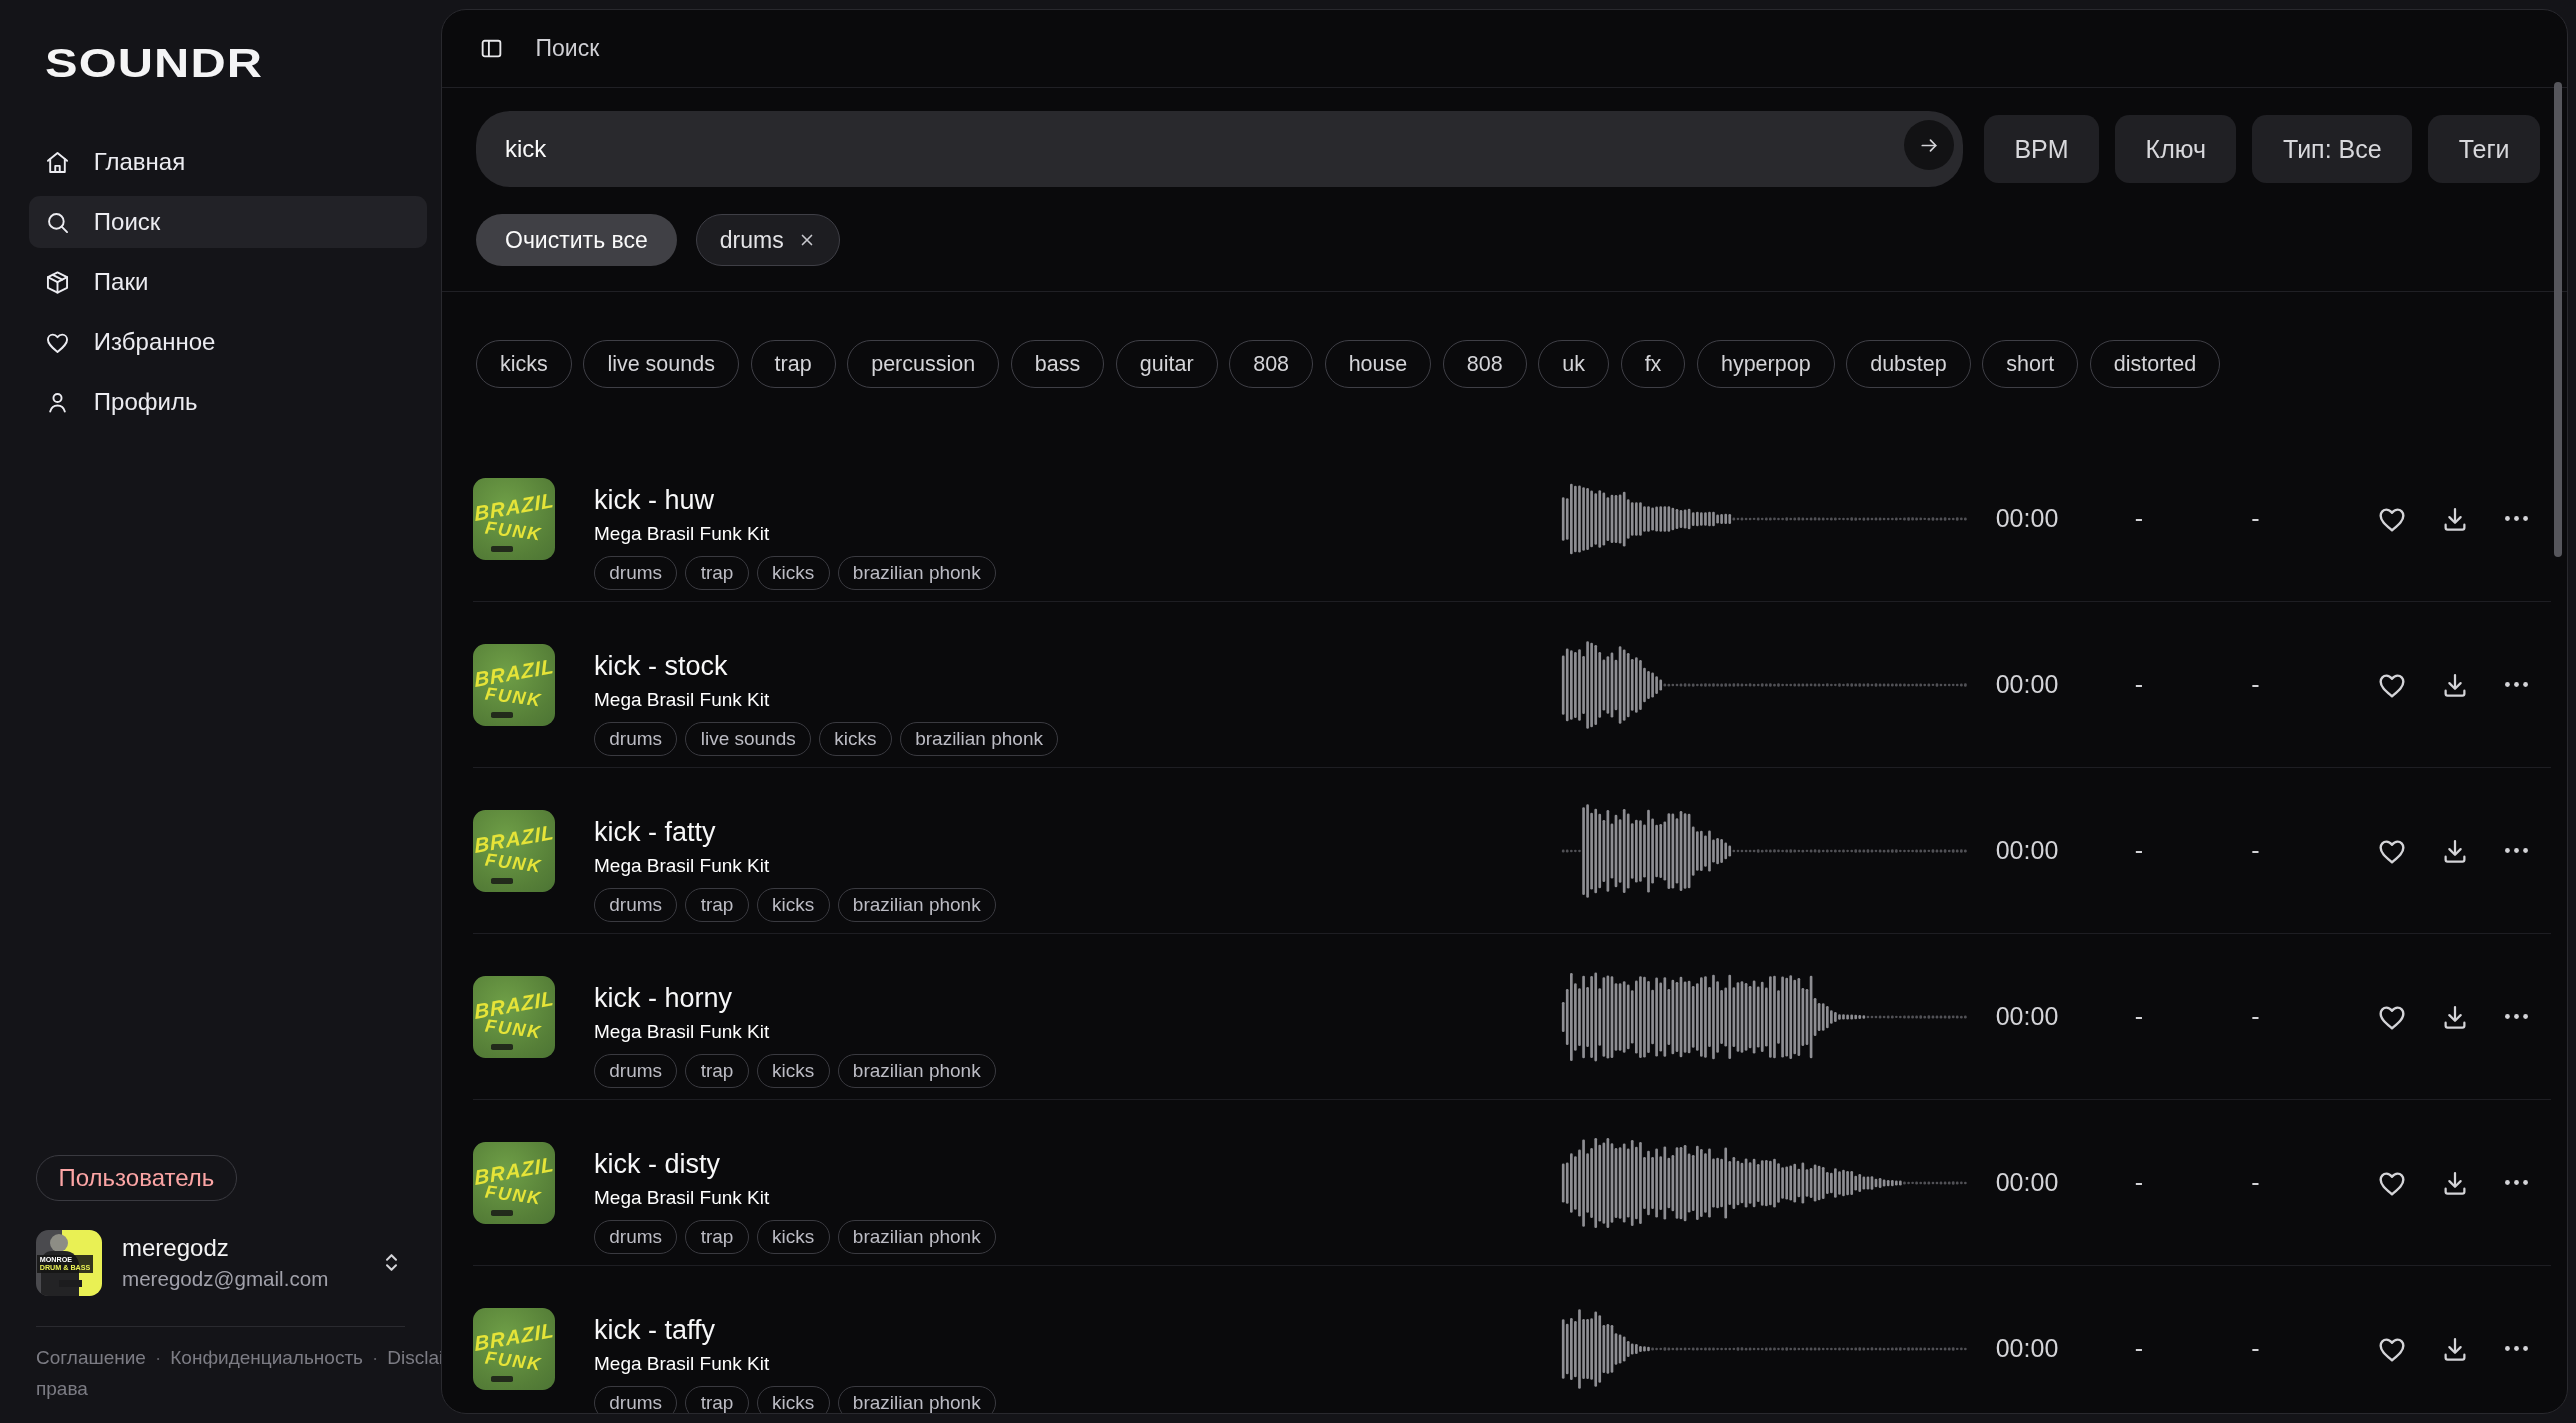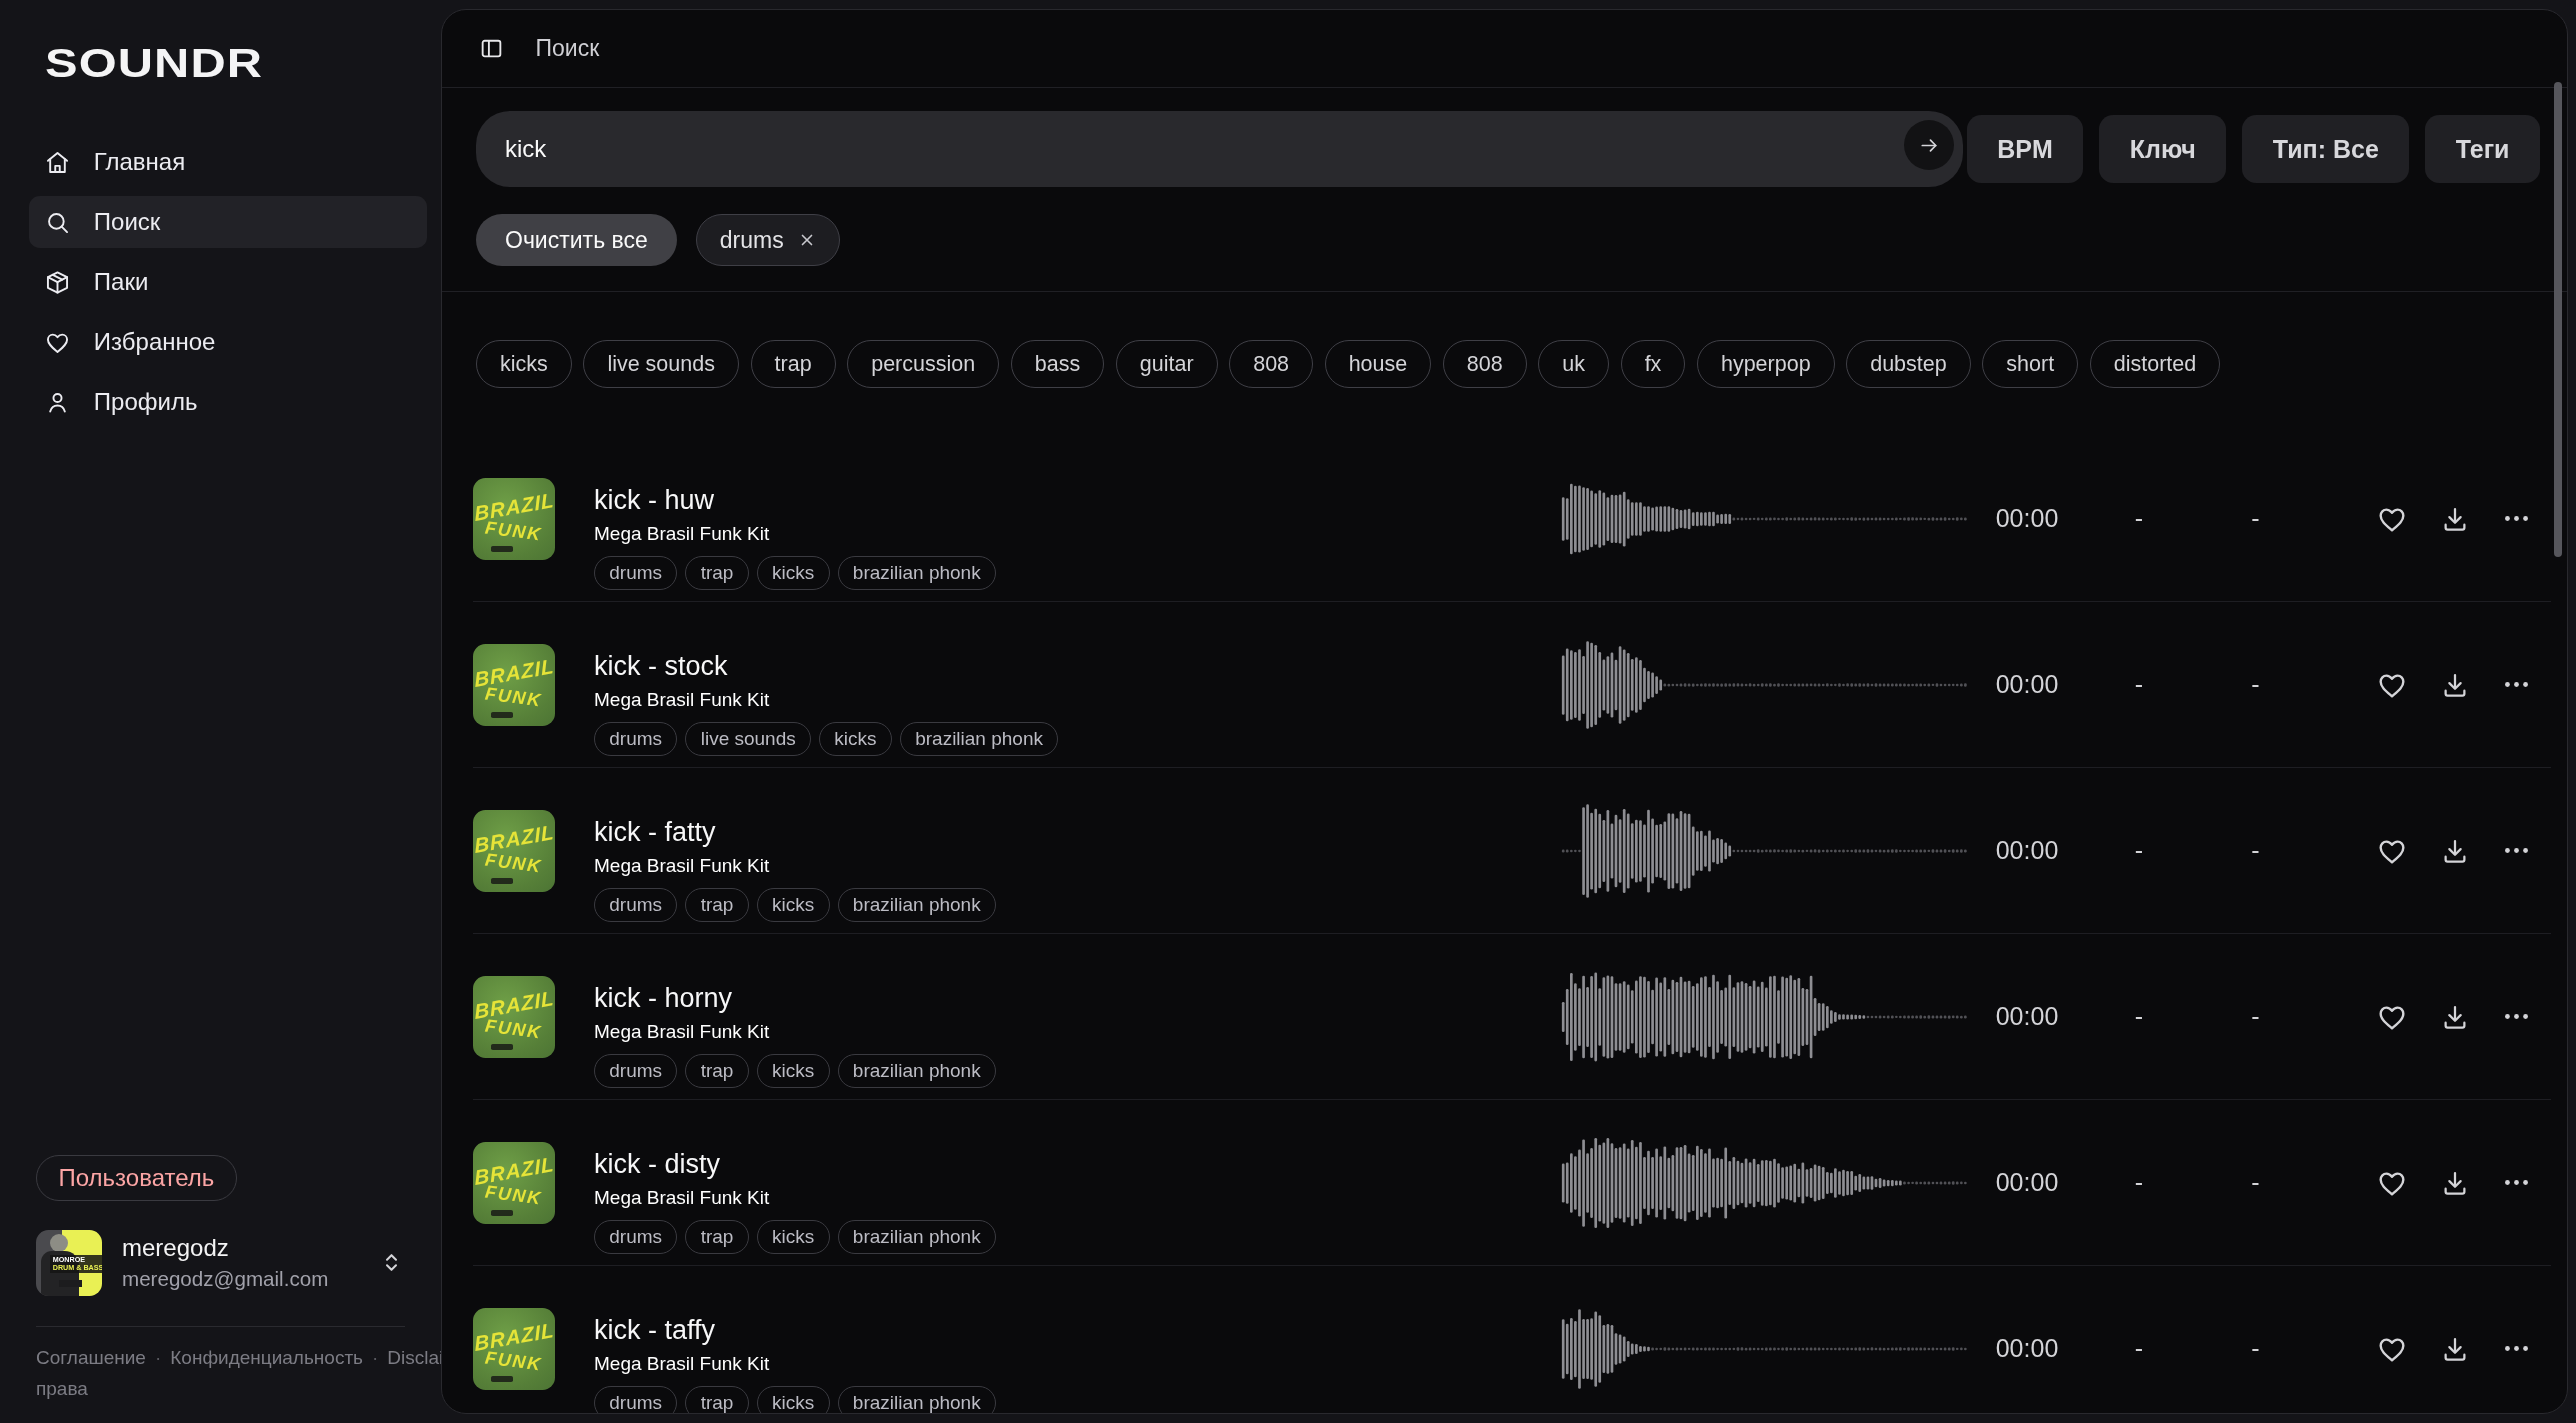--- a/index.html
+++ b/index.html
@@ -14,21 +14,21 @@
   .nav-icon{width:29px;height:29px;flex:0 0 29px;display:flex;align-items:center;justify-content:center;}
   .nav-icon svg{width:27px;height:27px;stroke:#ececf1;fill:none;stroke-width:1.7;stroke-linecap:round;stroke-linejoin:round;}
   .nav-label{margin-left:21.5px;font-size:24px;}
 
   .side-bottom{position:absolute;left:36px;right:36px;bottom:20px;}
   .user-badge{display:inline-block;padding:8px 21.5px;border:0.9px solid #3a3a40;border-radius:895px;color:#fca5a5;font-size:24px;text-align:center;}
   .user-row{display:flex;align-items:center;margin-top:29px;}
   .avatar{position:relative;width:66px;height:66px;border-radius:12.5px;overflow:hidden;flex:0 0 66px;background:linear-gradient(100deg,#4a4a4e 0%,#4a4a4e 34%,#e9f054 34%,#e9f054 100%);}
   .avatar .head{position:absolute;left:14.3px;top:4.5px;width:18px;height:18px;border-radius:50%;background:#8d8d85;}
   .avatar .body{position:absolute;left:5.4px;top:21.5px;width:38px;height:47px;border-radius:10.8px 14.3px 0 0;background:#232325;}
-  .avatar .cap{position:absolute;left:14px;top:25px;font-size:7.2px;font-weight:700;line-height:1.15;color:#fff;background:rgba(20,20,20,.85);padding:0.9px 2.7px;white-space:nowrap;}
+  .avatar .cap{position:absolute;left:1px;top:25px;font-size:7.2px;font-weight:700;line-height:1.15;color:#fff;background:rgba(20,20,20,.85);padding:0.9px 2.7px;white-space:nowrap;}
   .avatar .cap b{color:#e9f054;}
   .avatar .bar{position:absolute;left:23px;bottom:9px;width:23px;height:6.3px;background:#1c1c1e;}
   .user-meta{margin-left:20px;min-width:0;}
   .user-name{font-size:24px;color:#f4f4f5;}
   .user-email{font-size:20.6px;color:#a1a1aa;margin-top:4.5px;}
   .user-caret{margin-left:auto;width:27px;height:27px;flex:0 0 27px;}
   .user-caret svg{width:27px;height:27px;stroke:#d4d4d8;fill:none;stroke-width:2;stroke-linecap:round;stroke-linejoin:round;}
   .side-divider{border:0;border-top:0.9px solid #2a2a2f;margin:30.5px 0 16px 0;}
   .side-links{font-size:19px;color:#7c7c84;line-height:1.6;}
   .side-links .lnk{cursor:default;}
@@ -40,21 +40,21 @@
   .toggle-btn{width:27px;height:27px;display:flex;align-items:center;justify-content:center;}
   .toggle-btn svg{width:25px;height:25px;stroke:#e7e7ea;fill:none;stroke-width:1.8;stroke-linejoin:round;}
   .panel-title{margin-left:30.5px;font-size:23px;color:#cfcfd4;}
 
   .search-area{padding:23px 27px 0 34px;border-bottom:0.9px solid #202025;flex:0 0 auto;}
   .search-row{display:flex;align-items:center;}
   .search-box{position:relative;width:1487px;height:76px;flex:0 0 auto;}
   .search-input{width:100%;height:100%;box-sizing:border-box;background:#29292d;border:none;outline:none;border-radius:34px;padding:0 90px 0 29px;font-size:24px;color:#fafafa;font-family:inherit;}
   .search-go{position:absolute;right:9px;top:9px;width:50px;height:50px;border-radius:50%;background:#121214;display:flex;align-items:center;justify-content:center;}
   .search-go svg{width:23px;height:23px;stroke:#e4e4e7;fill:none;stroke-width:2;stroke-linecap:round;stroke-linejoin:round;}
-  .filter-btns{display:flex;gap:16px;margin-left:auto;font-weight:bold;}
+  .filter-btns{display:flex;gap:16px;margin-left:auto;}
   .filter-btn{height:68px;padding:0 30.5px;border-radius:14.3px;background:#202024;color:#d8d8dc;font-size:25px;display:flex;align-items:center;}
   .chip-row{display:flex;gap:19px;margin:27px 0 25px 0;}
   .chip-clear{height:52px;padding:0 29px;border-radius:26px;background:#404045;color:#fafafa;font-size:23px;display:flex;align-items:center;}
   .chip-active{height:52px;padding:0 23px;border-radius:26px;background:#1d1d21;border:0.9px solid #3f3f46;color:#e4e4e7;font-size:23px;display:flex;align-items:center;gap:14.3px;box-sizing:border-box;}
   .chip-active svg{width:18px;height:18px;stroke:#c8c8ce;stroke-width:2.2;stroke-linecap:round;}
 
   .tags-row{padding:48px 34px 48px 34px;display:flex;gap:11.6px;flex:0 0 auto;}
   .tag-pill{height:48px;padding:0 23px;border:0.9px solid #3f3f46;border-radius:24px;color:#d4d4d8;font-size:21.5px;display:flex;align-items:center;box-sizing:border-box;}
 
   .rows{padding:0 16px 0 31px;flex:1 1 auto;}

